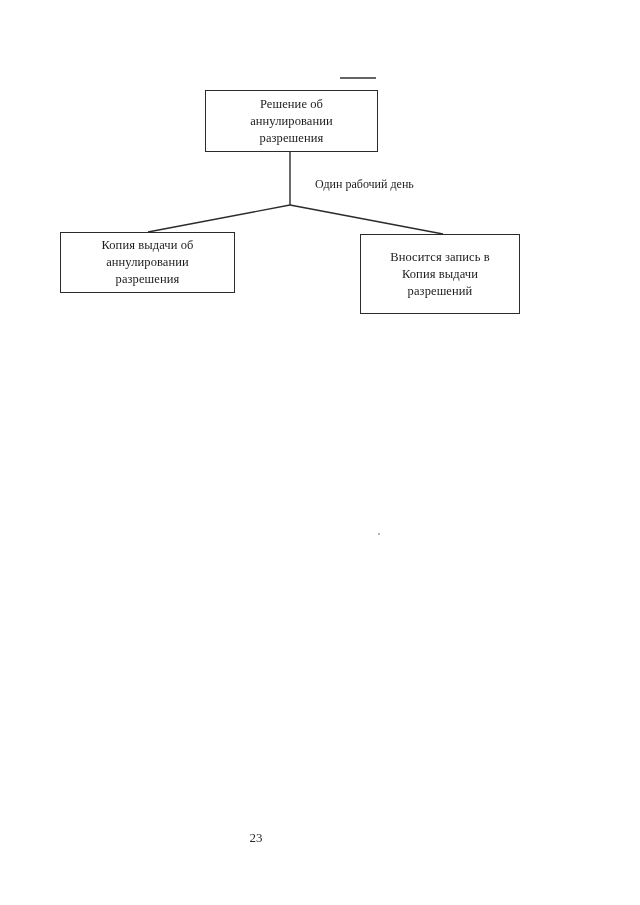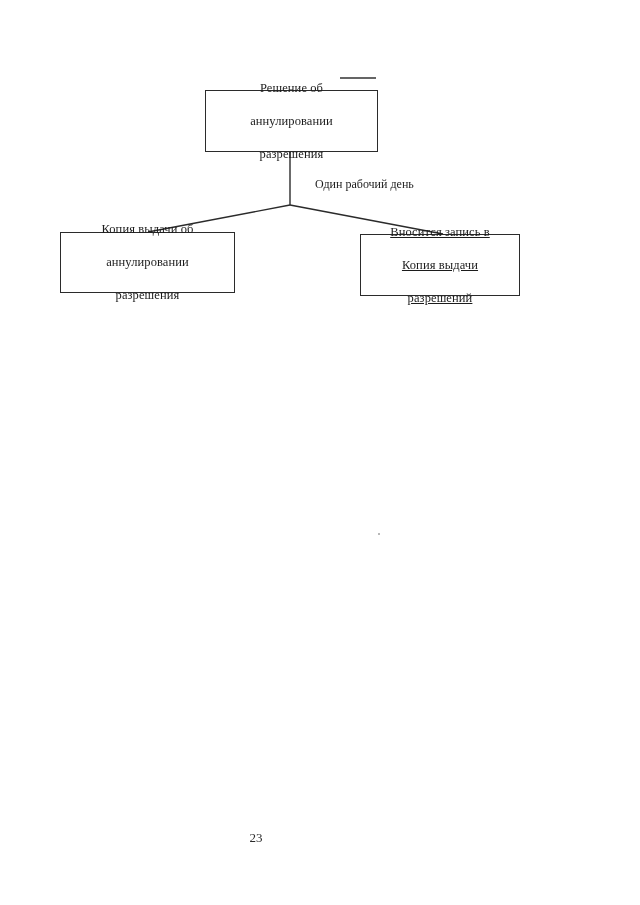--- a/index.html
+++ b/index.html
@@ -32,21 +32,20 @@
     background: transparent;
     display: flex;
     flex-direction: column;
     align-items: center;
     justify-content: center;
     text-align: center;
     font-size: 12.5px;
     line-height: 17px;
     color: #1c1c1c;
     letter-spacing: 0.1px;
-    gap: 16px;
   }
   .node .line {
     display: block;
     white-space: nowrap;
   }
   #node-decision {
     left: 205px;
     top: 90px;
     width: 173px;
     height: 62px;
@@ -54,22 +53,21 @@
   #node-copy {
     left: 60px;
     top: 232px;
     width: 175px;
     height: 61px;
   }
   #node-journal {
     left: 360px;
     top: 234px;
     width: 160px;
-    height: 62px;
-    text-decoration: underline;
+    height: 80px;
   }
   .edge-label {
     position: absolute;
     left: 315px;
     top: 176px;
     font-size: 12px;
     line-height: 16px;
     color: #1c1c1c;
     white-space: nowrap;
   }

